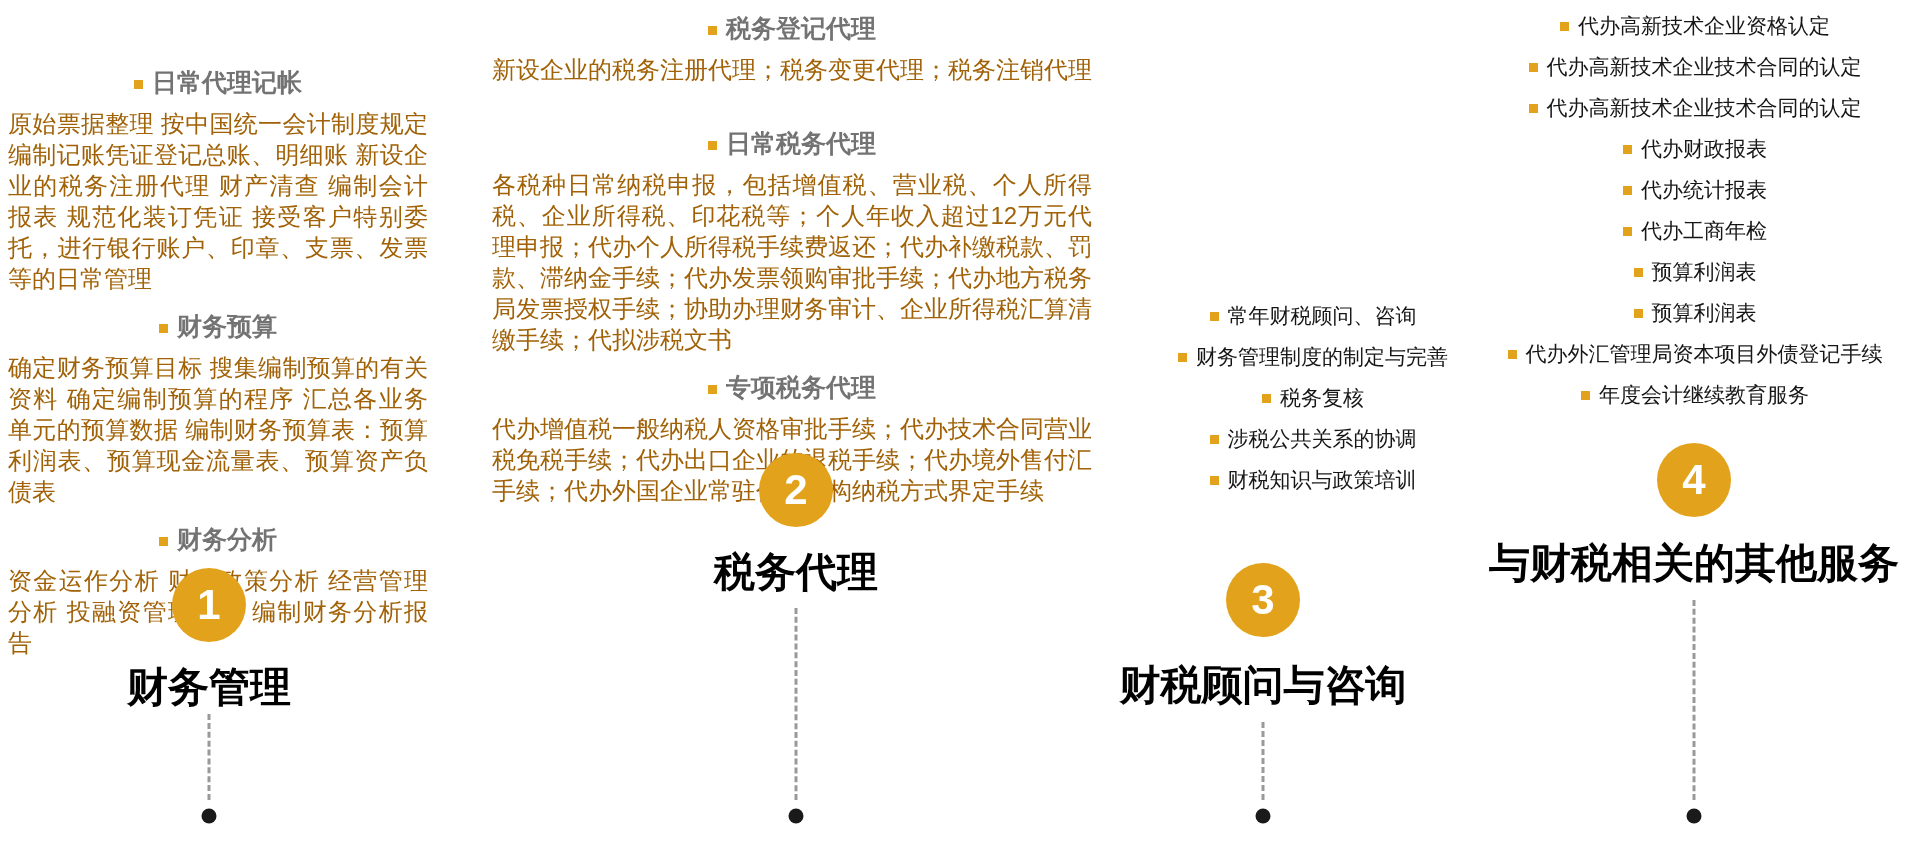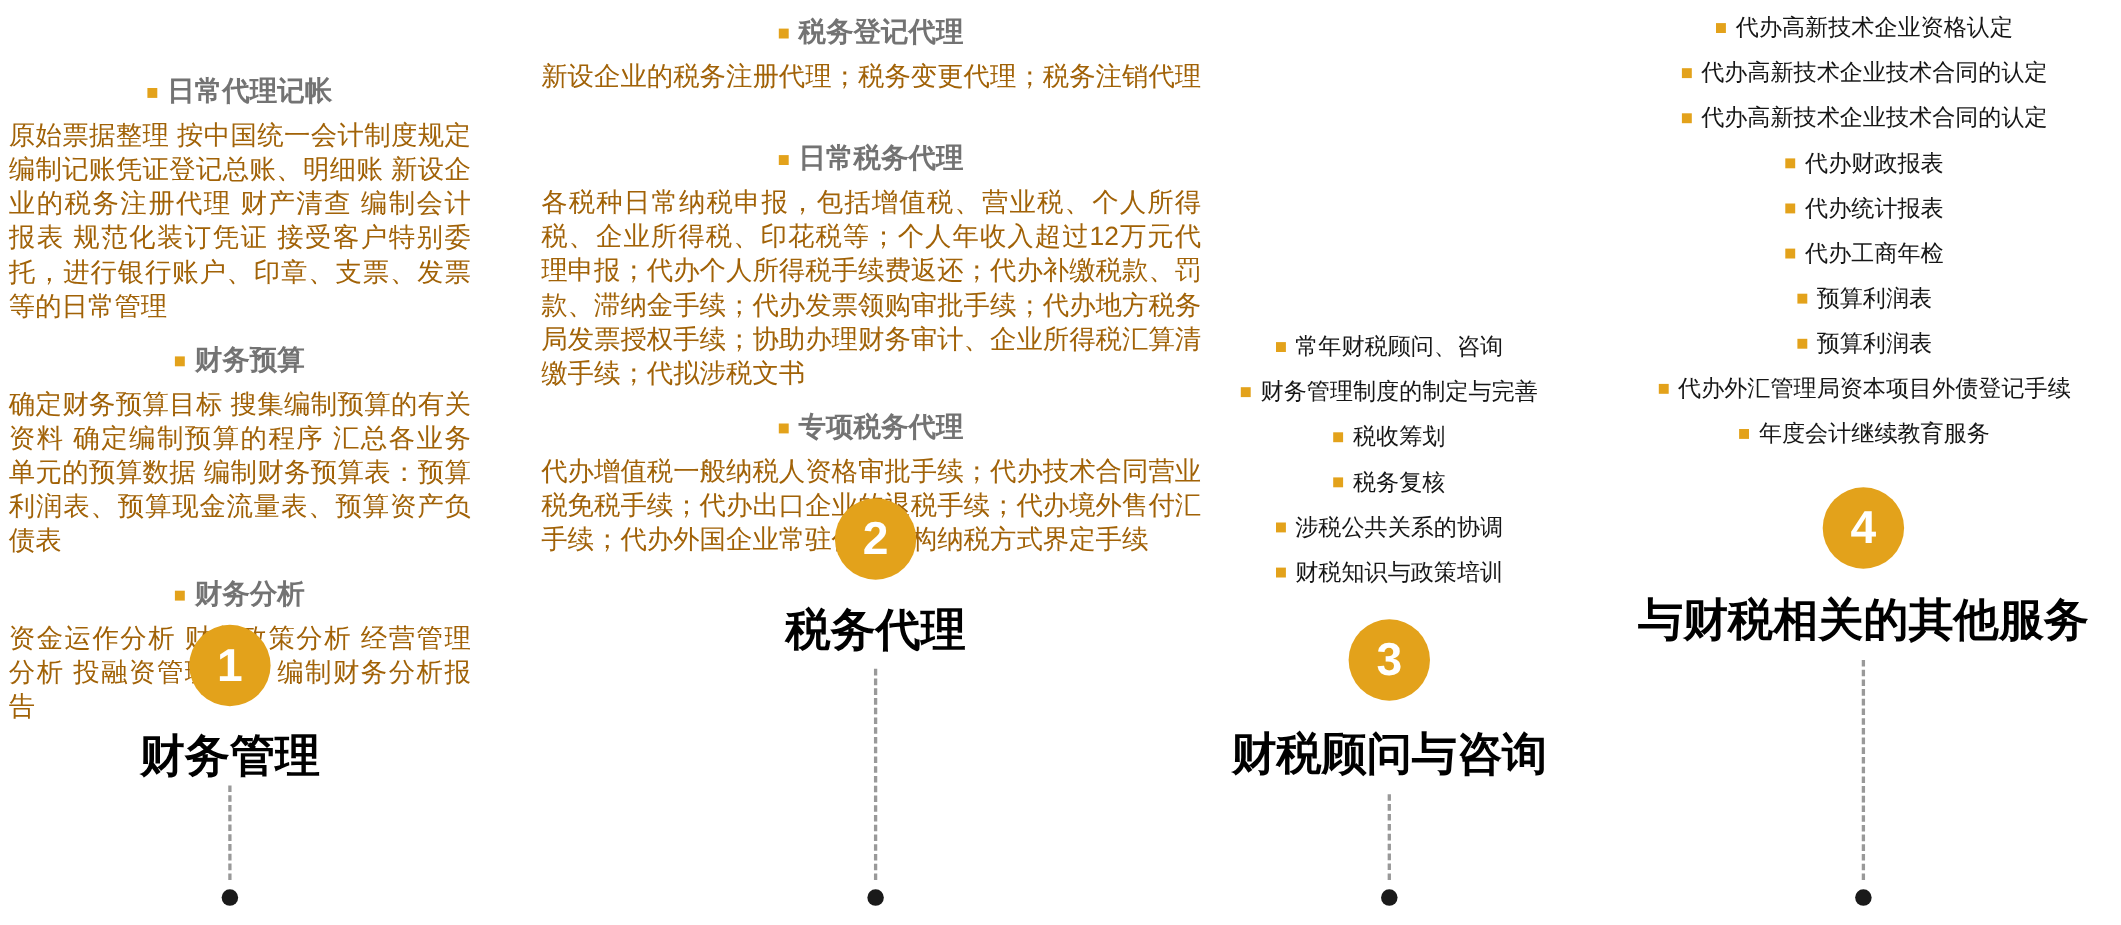--- a/index.html
+++ b/index.html
@@ -49,24 +49,23 @@
     <div class="sec sec-1">
       <h3 class="heading"><span class="bullet"></span><span>日常税务代理</span></h3>
       <p class="body">各税种日常纳税申报，包括增值税、营业税、个人所得税、企业所得税、印花税等；个人年收入超过12万元代理申报；代办个人所得税手续费返还；代办补缴税款、罚款、滞纳金手续；代办发票领购审批手续；代办地方税务局发票授权手续；协助办理财务审计、企业所得税汇算清缴手续；代拟涉税文书</p>
     </div>
     <div class="sec sec-2">
       <h3 class="heading"><span class="bullet"></span><span>专项税务代理</span></h3>
       <p class="body">代办增值税一般纳税人资格审批手续；代办技术合同营业税免税手续；代办出口企业的退税手续；代办境外售付汇手续；代办外国企业常驻代表机构纳税方式界定手续</p>
     </div>
   </section>
 
-  <section class="col" id="col3" style="left:1098px; top:295px; width:330px;">
+  <section class="col" id="col3" style="left:1148px; top:295px; width:330px;">
     <div class="list-item"><span class="bullet"></span><span>常年财税顾问、咨询</span></div>
     <div class="list-item"><span class="bullet"></span><span>财务管理制度的制定与完善</span></div>
-    <div class="list-item"><span class="bullet"></span><span>税收筹划</span></div>
     <div class="list-item"><span class="bullet"></span><span>税务复核</span></div>
     <div class="list-item"><span class="bullet"></span><span>涉税公共关系的协调</span></div>
     <div class="list-item"><span class="bullet"></span><span>财税知识与政策培训</span></div>
   </section>
 
   <section class="col" id="col4" style="left:1450px; top:5px; width:490px;">
     <div class="list-item"><span class="bullet"></span><span>代办高新技术企业资格认定</span></div>
     <div class="list-item"><span class="bullet"></span><span>代办高新技术企业技术合同的认定</span></div>
     <div class="list-item"><span class="bullet"></span><span>代办高新技术企业技术合同的认定</span></div>
     <div class="list-item"><span class="bullet"></span><span>代办财政报表</span></div>

